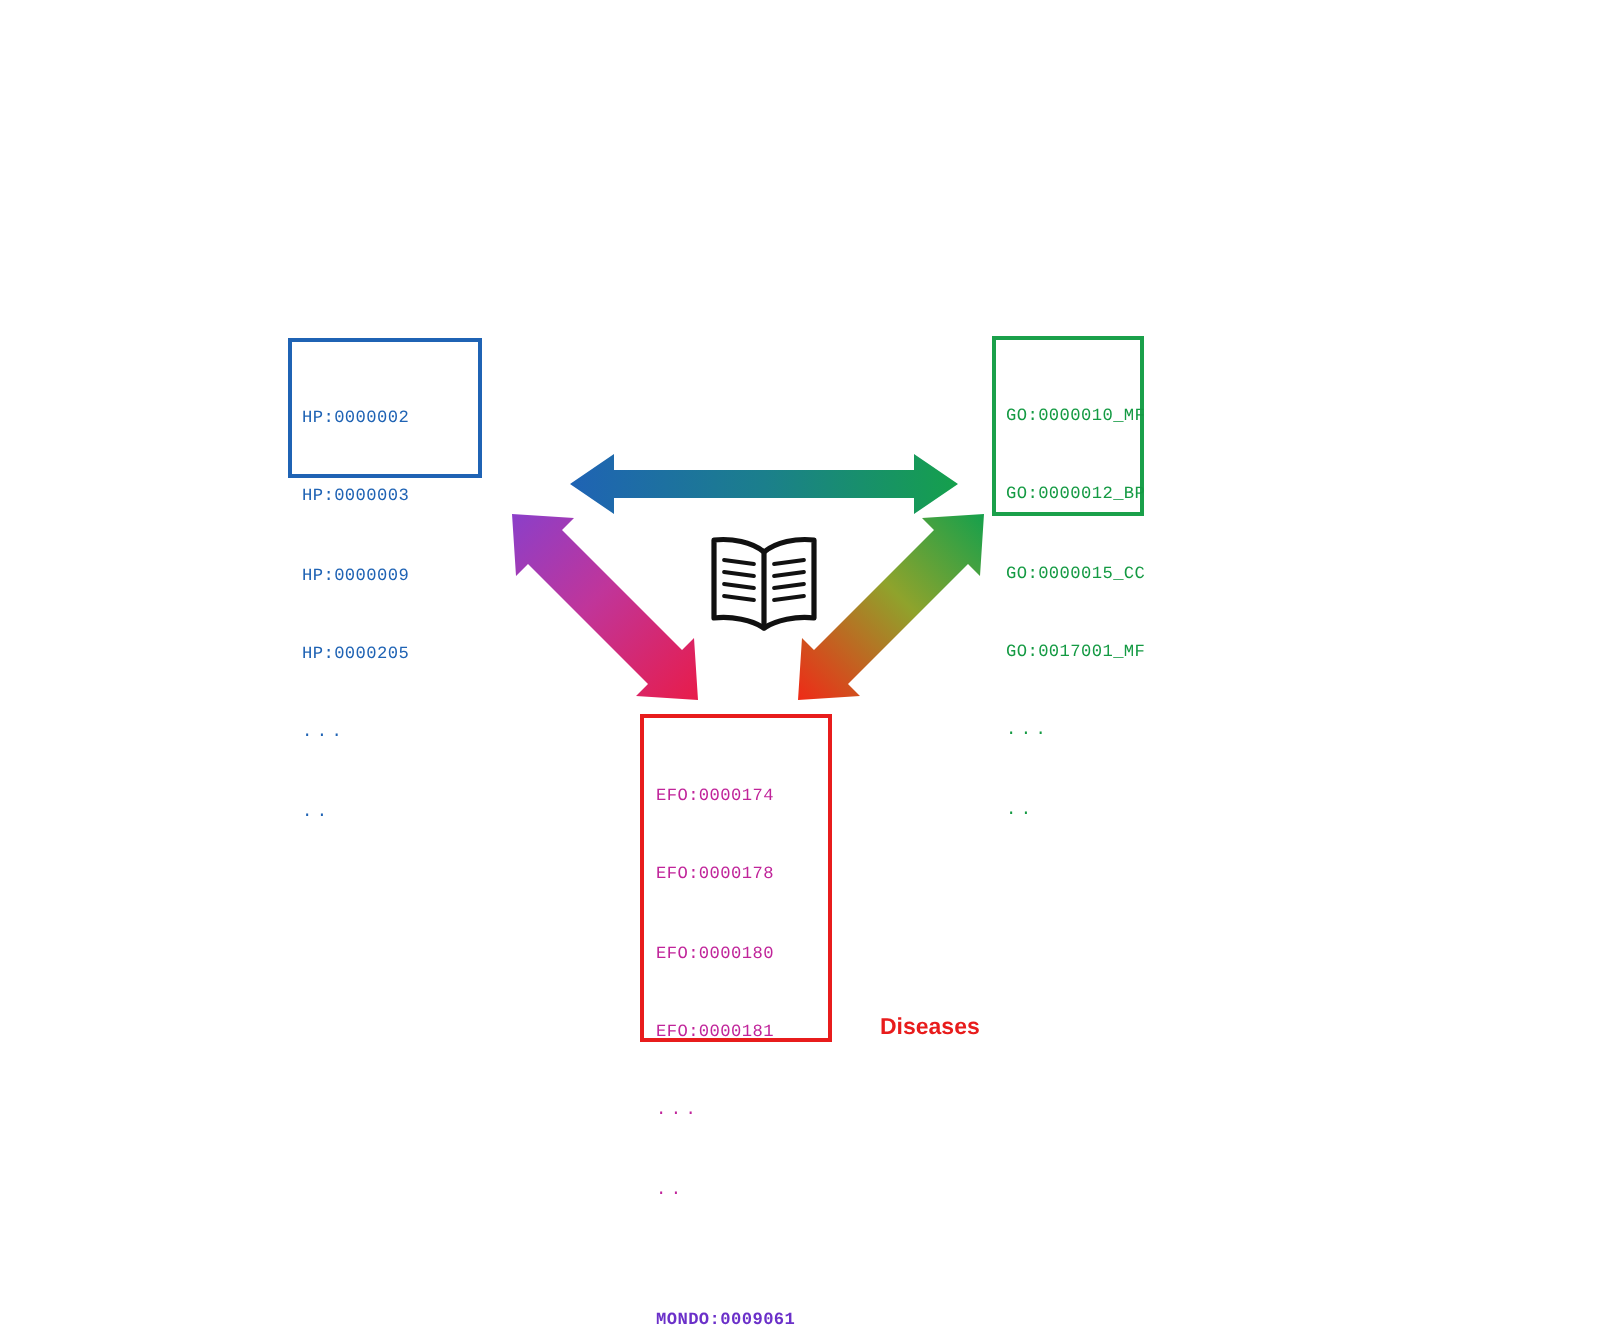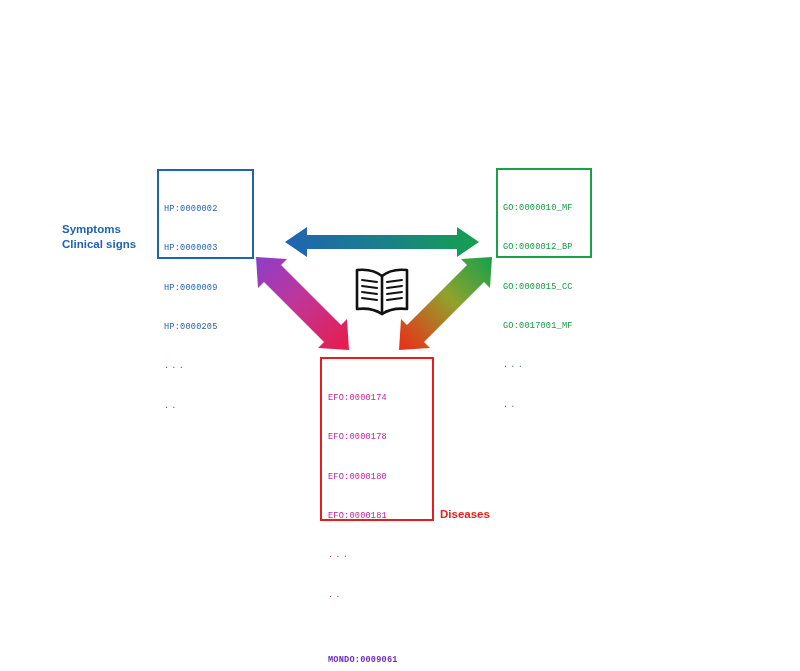--- a/index.html
+++ b/index.html
@@ -35,43 +35,43 @@
     list-style: none;
     font-family: "Liberation Mono", monospace;
     font-size: 8.6px;
     line-height: 13.1px;
     letter-spacing: 0.2px;
     white-space: pre;
   }
   .term-list li { margin: 0; padding: 0; }
 
   #box-symptoms {
-    left: 157px;
+    left: 144px;
     top: 169px;
     width: 97px;
-    height: 90px;
+    height: 70px;
     border: 2.5px solid #1f63b4;
     padding: 6px 0 0 5px;
   }
   #box-symptoms .term-list { color: #1f63b4; }
 
   #box-geneontology {
     left: 496px;
     top: 168px;
-    width: 96px;
+    width: 76px;
     height: 90px;
     border: 2.5px solid #1aa04a;
     padding: 6px 0 0 5px;
   }
   #box-geneontology .term-list { color: #149a43; }
 
   #box-diseases {
     left: 320px;
     top: 357px;
-    width: 114px;
+    width: 96px;
     height: 164px;
     border: 2.5px solid #e81c1c;
     padding: 7px 0 0 6px;
   }
   #box-diseases .term-list { color: #8b2fb0; }
   #box-diseases .grp-efo li { color: #c0249a; }
   #box-diseases .grp-mondo li { color: #6b30c9; font-weight: bold; }
   #box-diseases .ellipsis-row { color: #b04ab0; }
 
   .ellipsis-row {
@@ -186,24 +186,20 @@
     <ul class="term-list">
       <li>HP:0000002</li>
       <li>HP:0000003</li>
       <li>HP:0000009</li>
       <li>HP:0000205</li>
       <li class="ellipsis-row">...</li>
       <li class="ellipsis-row">..</li>
     </ul>
   </div>
 
-  <div class="caption" id="caption-symptoms">
-    <div>Symptoms</div>
-    <div>Clinical signs</div>
-  </div>
 
   <div class="term-box" id="box-geneontology">
     <ul class="term-list">
       <li>GO:0000010_MF</li>
       <li>GO:0000012_BP</li>
       <li>GO:0000015_CC</li>
       <li>GO:0017001_MF</li>
       <li class="ellipsis-row">...</li>
       <li class="ellipsis-row">..</li>
     </ul>

